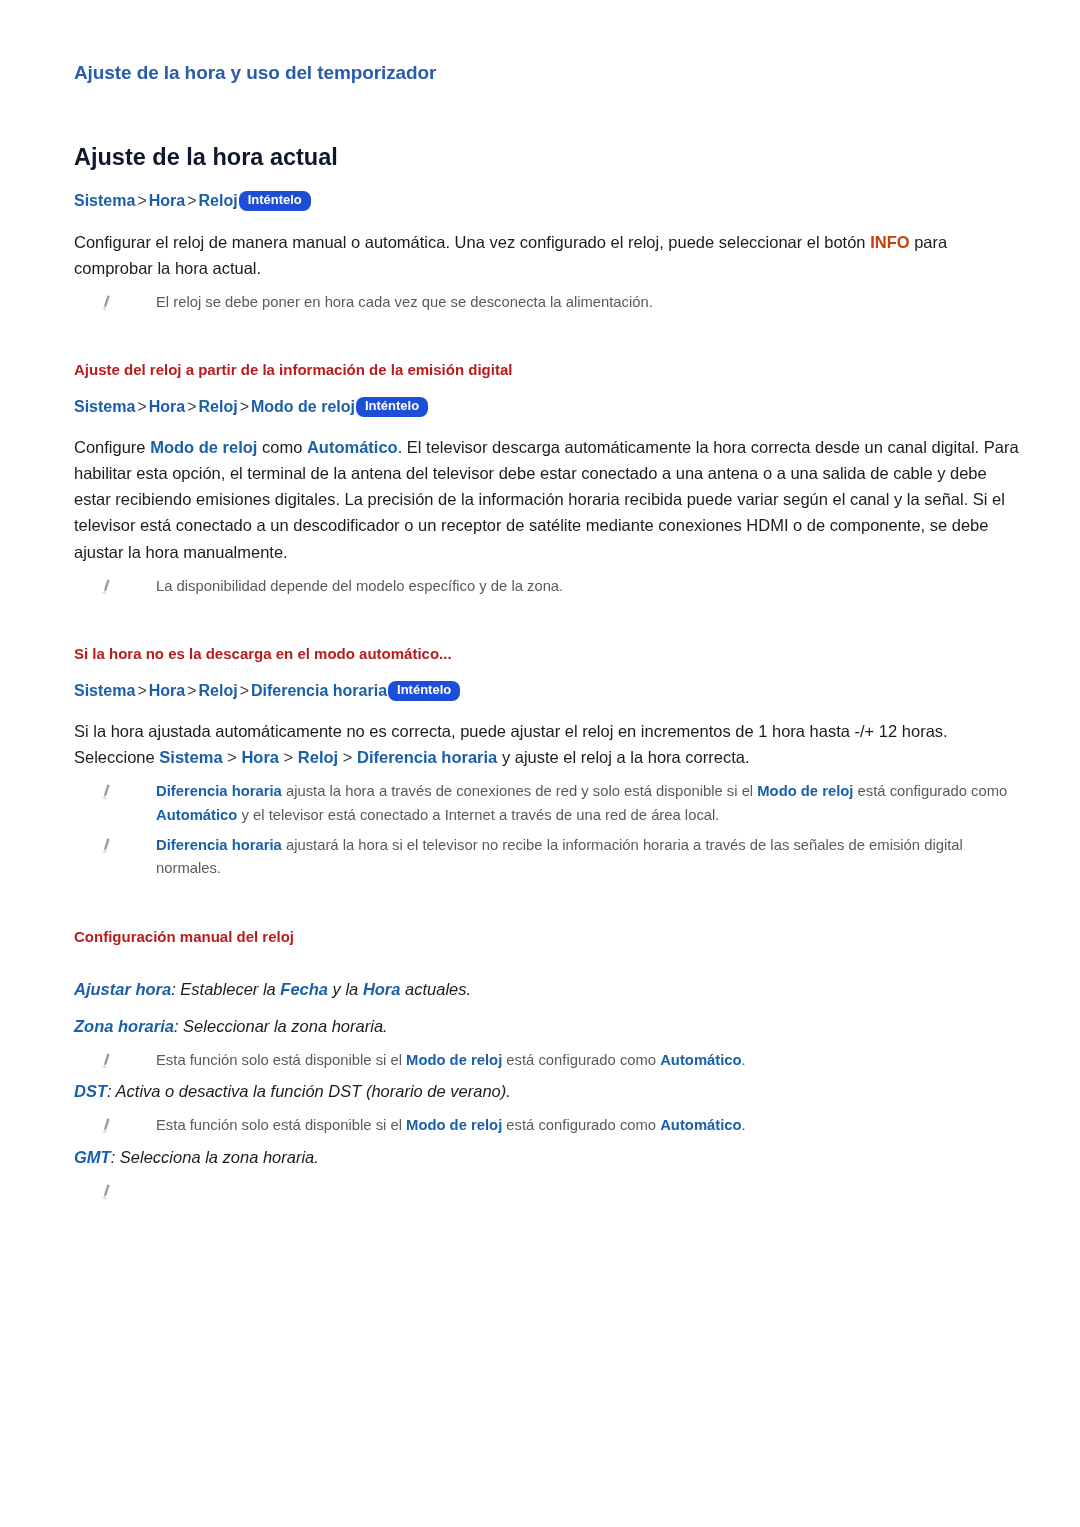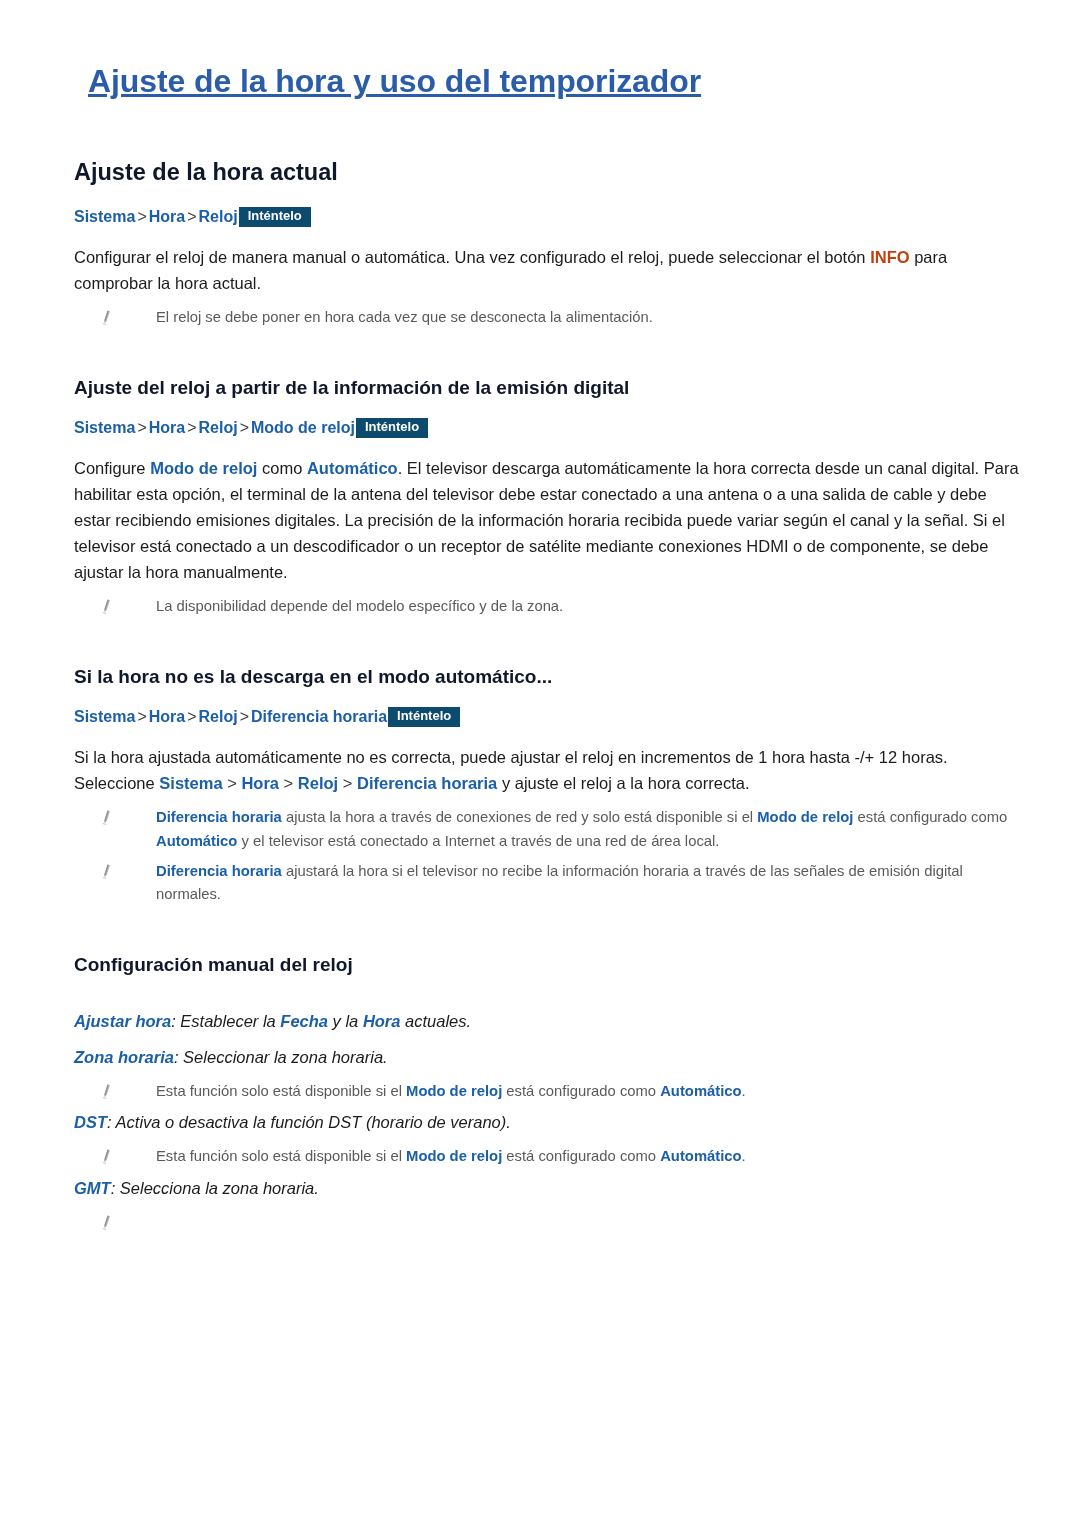--- a/index.html
+++ b/index.html
@@ -16,65 +16,64 @@
   }
   .page {
     position: relative;
     width: 1080px;
     height: 1527px;
     box-sizing: border-box;
     padding: 62px 52px 0 74px;
   }
 
   h1.doc-title {
-    font-size: 32px;
+    font-size: 19px;
     font-weight: bold;
     color: #2a5caa;
-    margin: 0 0 58px 14px;
+    margin: 0 0 58px 0;
     letter-spacing: -0.1px;
     line-height: 1.2;
-    text-decoration: underline;
   }
 
   h2.section-title {
     font-size: 23.5px;
     font-weight: bold;
     color: #0f172a;
     margin: 0 0 18px 0;
     line-height: 1.25;
   }
 
   h3.subsection-title {
-    font-size: 19px;
-    font-weight: bold;
-    color: #0f172a;
+    font-size: 15px;
+    font-weight: bold;
+    color: #b91c1c;
     margin: 0 0 16px 0;
     line-height: 1.3;
   }
 
   .breadcrumb {
     font-size: 16px;
     font-weight: bold;
     color: #1a5fa8;
     margin: 0 0 16px 0;
     line-height: 1.4;
     white-space: nowrap;
   }
   .breadcrumb .sep {
     color: #3b3b3b;
     font-weight: normal;
     padding: 0 2px;
   }
   .badge {
     display: inline-block;
-    background: #0c4a6e;
+    background: #1d4ed8;
     color: #ffffff;
     font-size: 13px;
     font-weight: bold;
-    border-radius: 0;
+    border-radius: 8px;
     padding: 2px 9px 3px 9px;
     line-height: 1.15;
     vertical-align: 2px;
     margin-left: 1px;
   }
 
   p.body-text {
     font-size: 16.5px;
     line-height: 1.58;
     color: #1c1c1c;

